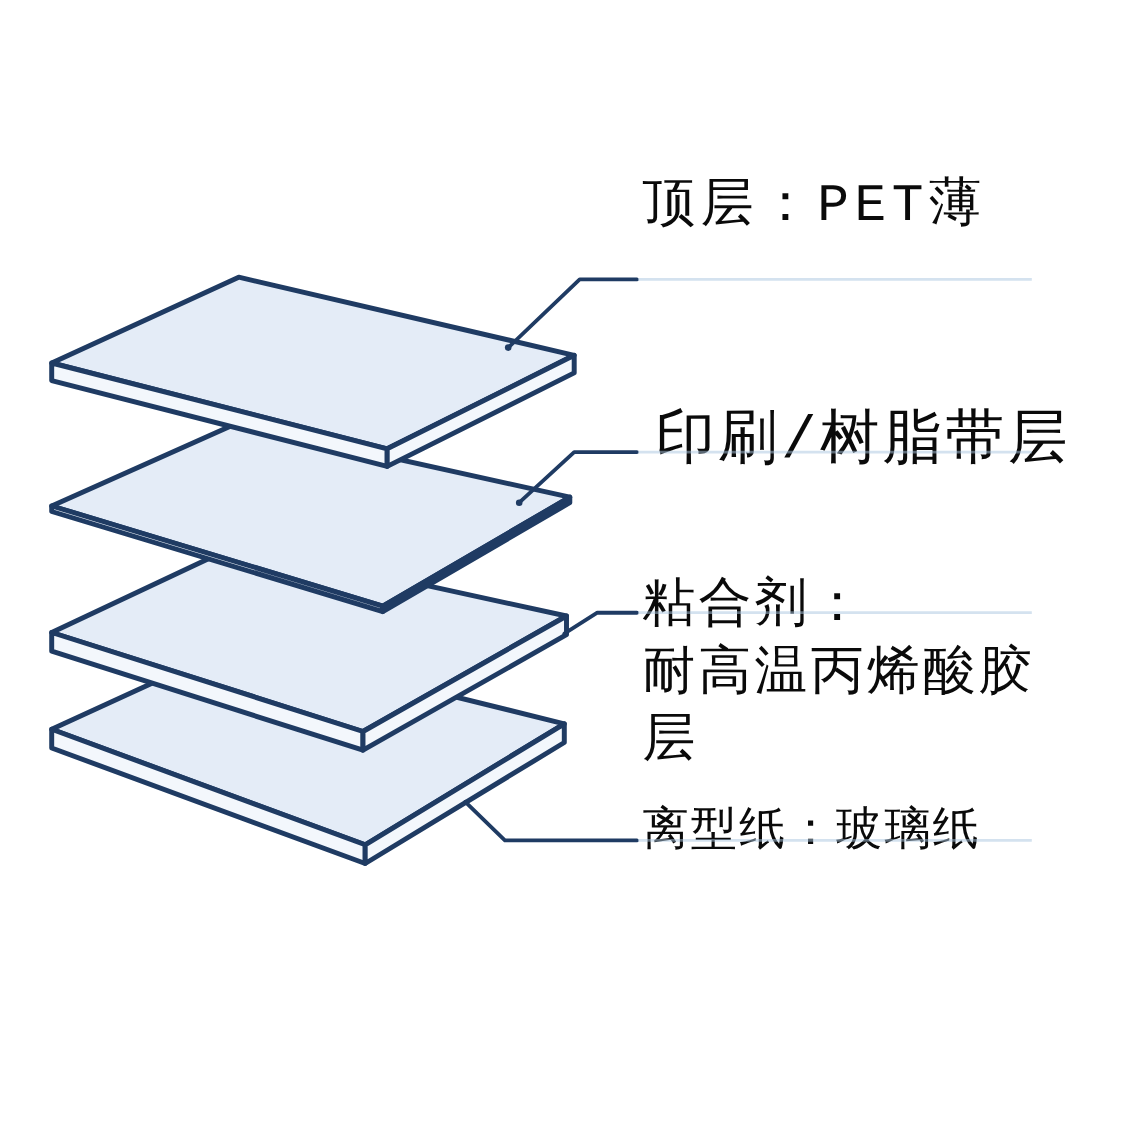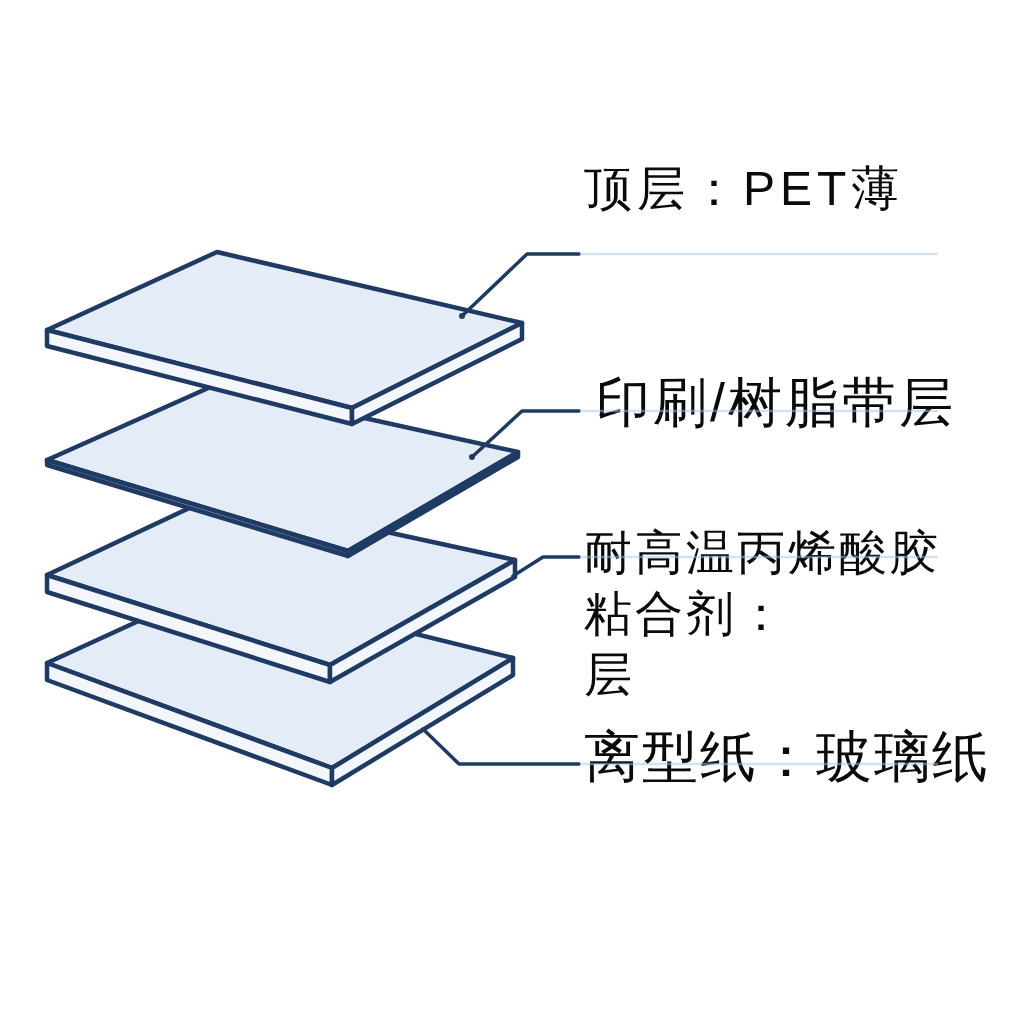--- a/index.html
+++ b/index.html
@@ -9,35 +9,35 @@
     --leader-faint:#a9c6e0;
     --text:#0a0a0a;
     --bg:#ffffff;
   }
   html,body{margin:0;padding:0;background:var(--bg);}
   .canvas{
     position:relative;
     width:1024px;height:1024px;
     background:var(--bg);
     overflow:hidden;
-    font-family:Liberation Sans, sans-serif;
+    font-family:Liberation Mono, monospace;
   }
   svg{position:absolute;left:0;top:0;}
   #diagram-svg{z-index:0;}
   #overlay-svg{z-index:2;pointer-events:none;}
   .face{fill:var(--slab-face);stroke:var(--outline);stroke-width:4.5;stroke-linejoin:round;}
   .side{fill:var(--slab-side);stroke:var(--outline);stroke-width:4.5;stroke-linejoin:round;}
   .leader{fill:none;stroke:var(--outline);stroke-width:3.5;stroke-linejoin:round;stroke-linecap:round;}
   .dot{fill:var(--outline);}
   .faint{stroke:var(--leader-faint);stroke-width:2.5;opacity:.5;fill:none;}
   .label{position:absolute;color:var(--text);z-index:1;white-space:nowrap;}
   #label-1{left:584px;top:160px;font-size:48px;line-height:57px;letter-spacing:5px;}
   #label-2{left:584px;top:372px;font-size:54px;line-height:60px;letter-spacing:3px;margin-left:12px;}
   #label-3{left:584px;top:522px;font-size:48px;line-height:61px;letter-spacing:3px;}
-  #label-4{left:584px;top:730px;font-size:56px;line-height:53px;letter-spacing:2px;}
+  #label-4{left:584px;top:730px;font-size:42px;line-height:53px;letter-spacing:2px;}
   #label-4 .indent{padding-left:10px;}
 </style>
 </head>
 <body>
 
 <div class="canvas">
 
   <svg id="diagram-svg" width="1024" height="1024" viewBox="0 0 1024 1024">
 
     <g>
@@ -77,22 +77,22 @@
 
   <div class="label" id="label-1">
     <div>顶层：PET薄</div>
   </div>
 
   <div class="label" id="label-2">
     <div>印刷/树脂带层</div>
   </div>
 
   <div class="label" id="label-3">
+    <div>粘合剂：</div>
     <div>耐高温丙烯酸胶</div>
-    <div>粘合剂：</div>
     <div>层</div>
   </div>
 
   <div class="label" id="label-4">
     <div>离型纸：玻璃纸</div>
   </div>
 
   <svg id="overlay-svg" width="1024" height="1024" viewBox="0 0 1024 1024">
     <path class="faint" d="M580,254 L938,254"></path>
     <path class="faint" d="M580,411 L938,411"></path>

